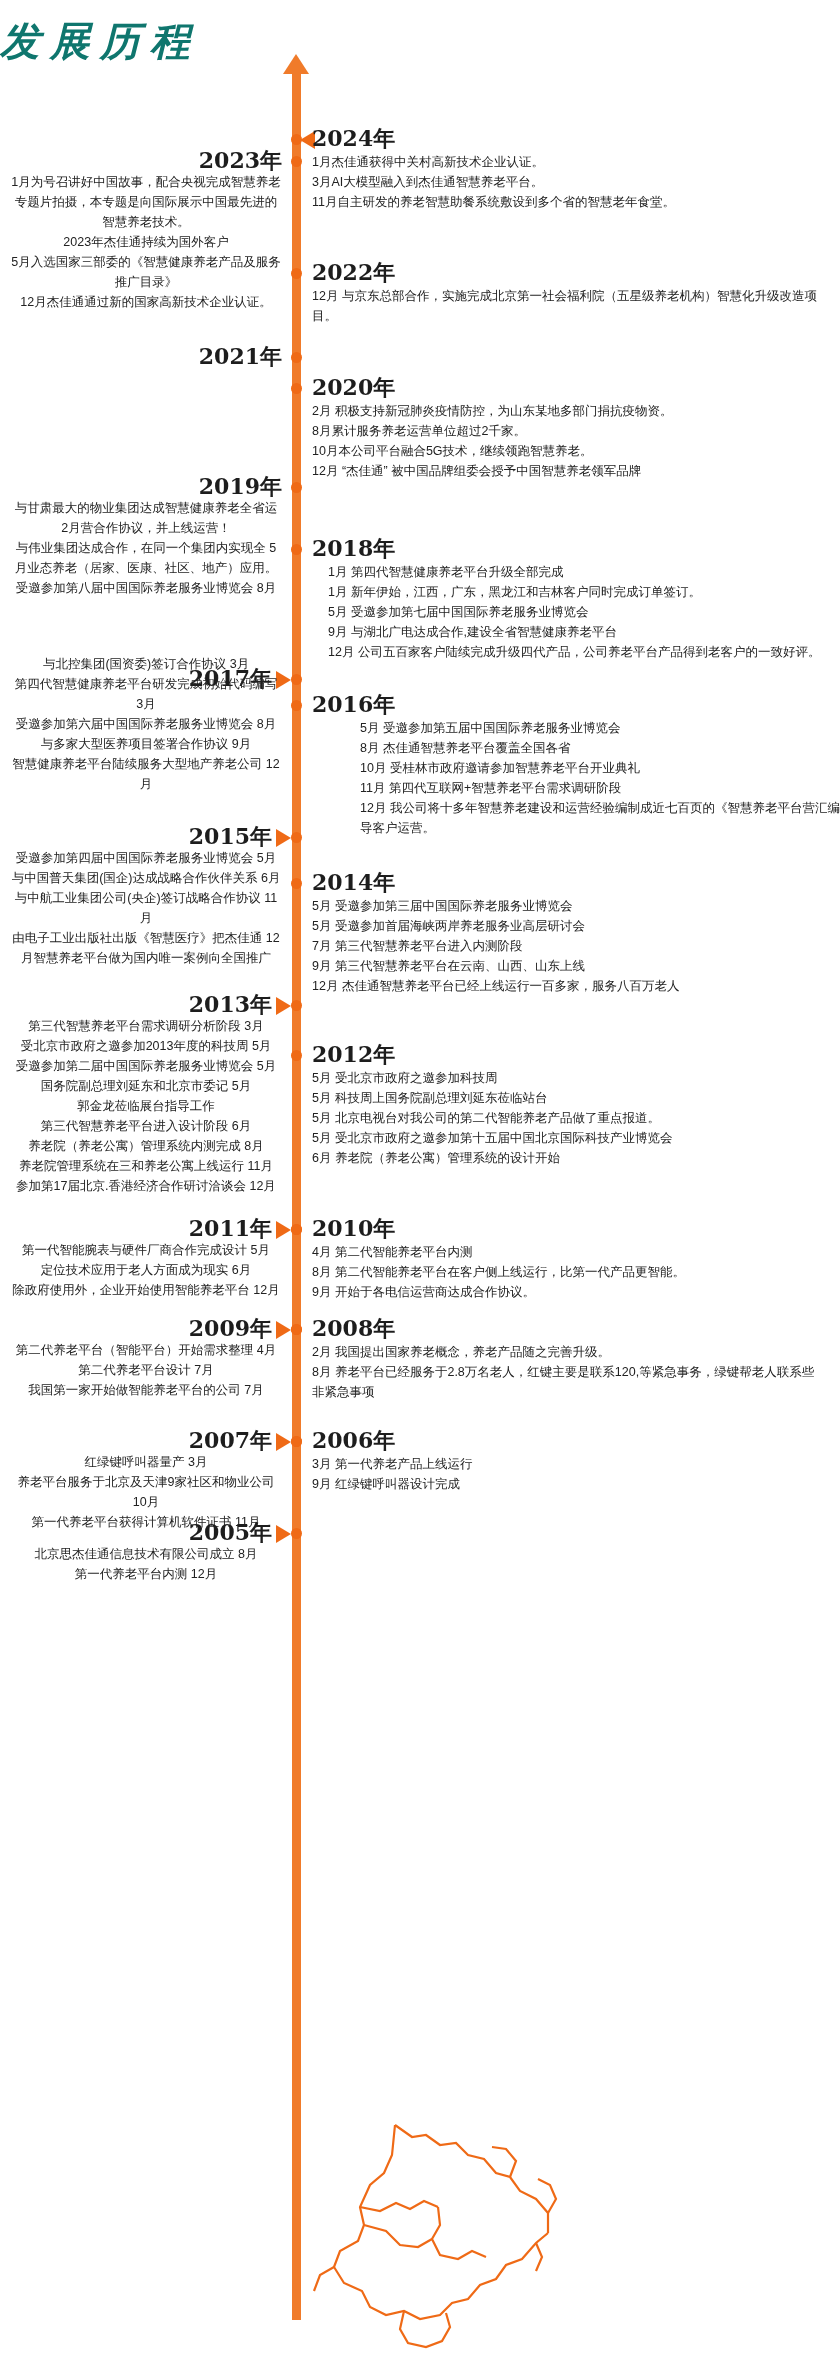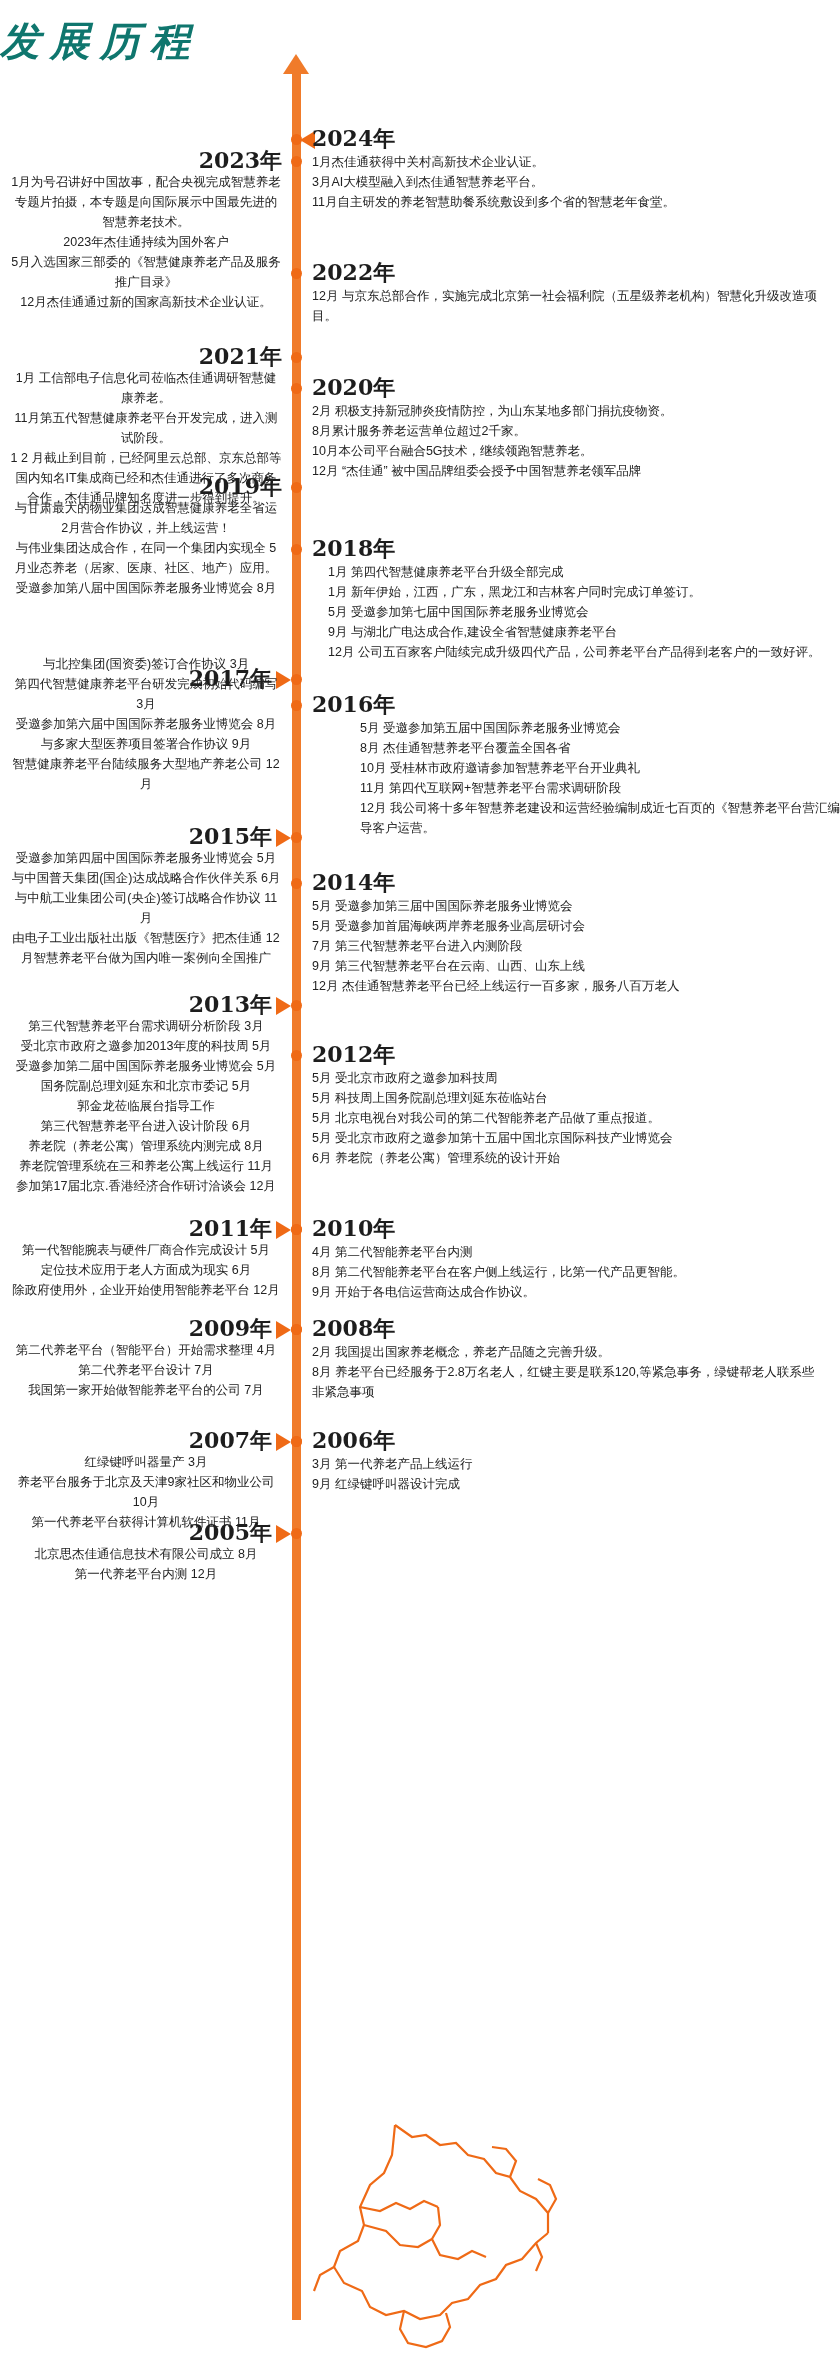--- a/index.html
+++ b/index.html
@@ -139,25 +139,20 @@
   </div>
 
   <div class="node" style="top:268px;"></div>
   <div class="yr right" style="left:312px;top:258px;">2022年</div>
   <div class="col-right" style="top:286px;">
     <span class="entry">12月 与京东总部合作，实施完成北京第一社会福利院（五星级养老机构）智慧化升级改造项目。</span>
   </div>
 
   <div class="node" style="top:352px;"></div>
   <div class="yr left" style="left:110px;top:342px;width:172px;">2021年</div>
-  <div class="col-left" style="top:368px;">
-    <span class="entry">1月 工信部电子信息化司莅临杰佳通调研智慧健康养老。</span>
-    <span class="entry">11月第五代智慧健康养老平台开发完成，进入测试阶段。</span>
-    <span class="entry">1 2 月截止到目前，已经阿里云总部、京东总部等国内知名IT集成商已经和杰佳通进行了多次商务合作，杰佳通品牌知名度进一步得到提升。</span>
-  </div>
 
   <div class="node" style="top:383px;"></div>
   <div class="yr right" style="left:312px;top:373px;">2020年</div>
   <div class="col-right" style="top:401px;">
     <span class="entry">2月 积极支持新冠肺炎疫情防控，为山东某地多部门捐抗疫物资。</span>
     <span class="entry">8月累计服务养老运营单位超过2千家。</span>
     <span class="entry">10月本公司平台融合5G技术，继续领跑智慧养老。</span>
     <span class="entry">12月 “杰佳通” 被中国品牌组委会授予中国智慧养老领军品牌</span>
   </div>
 

